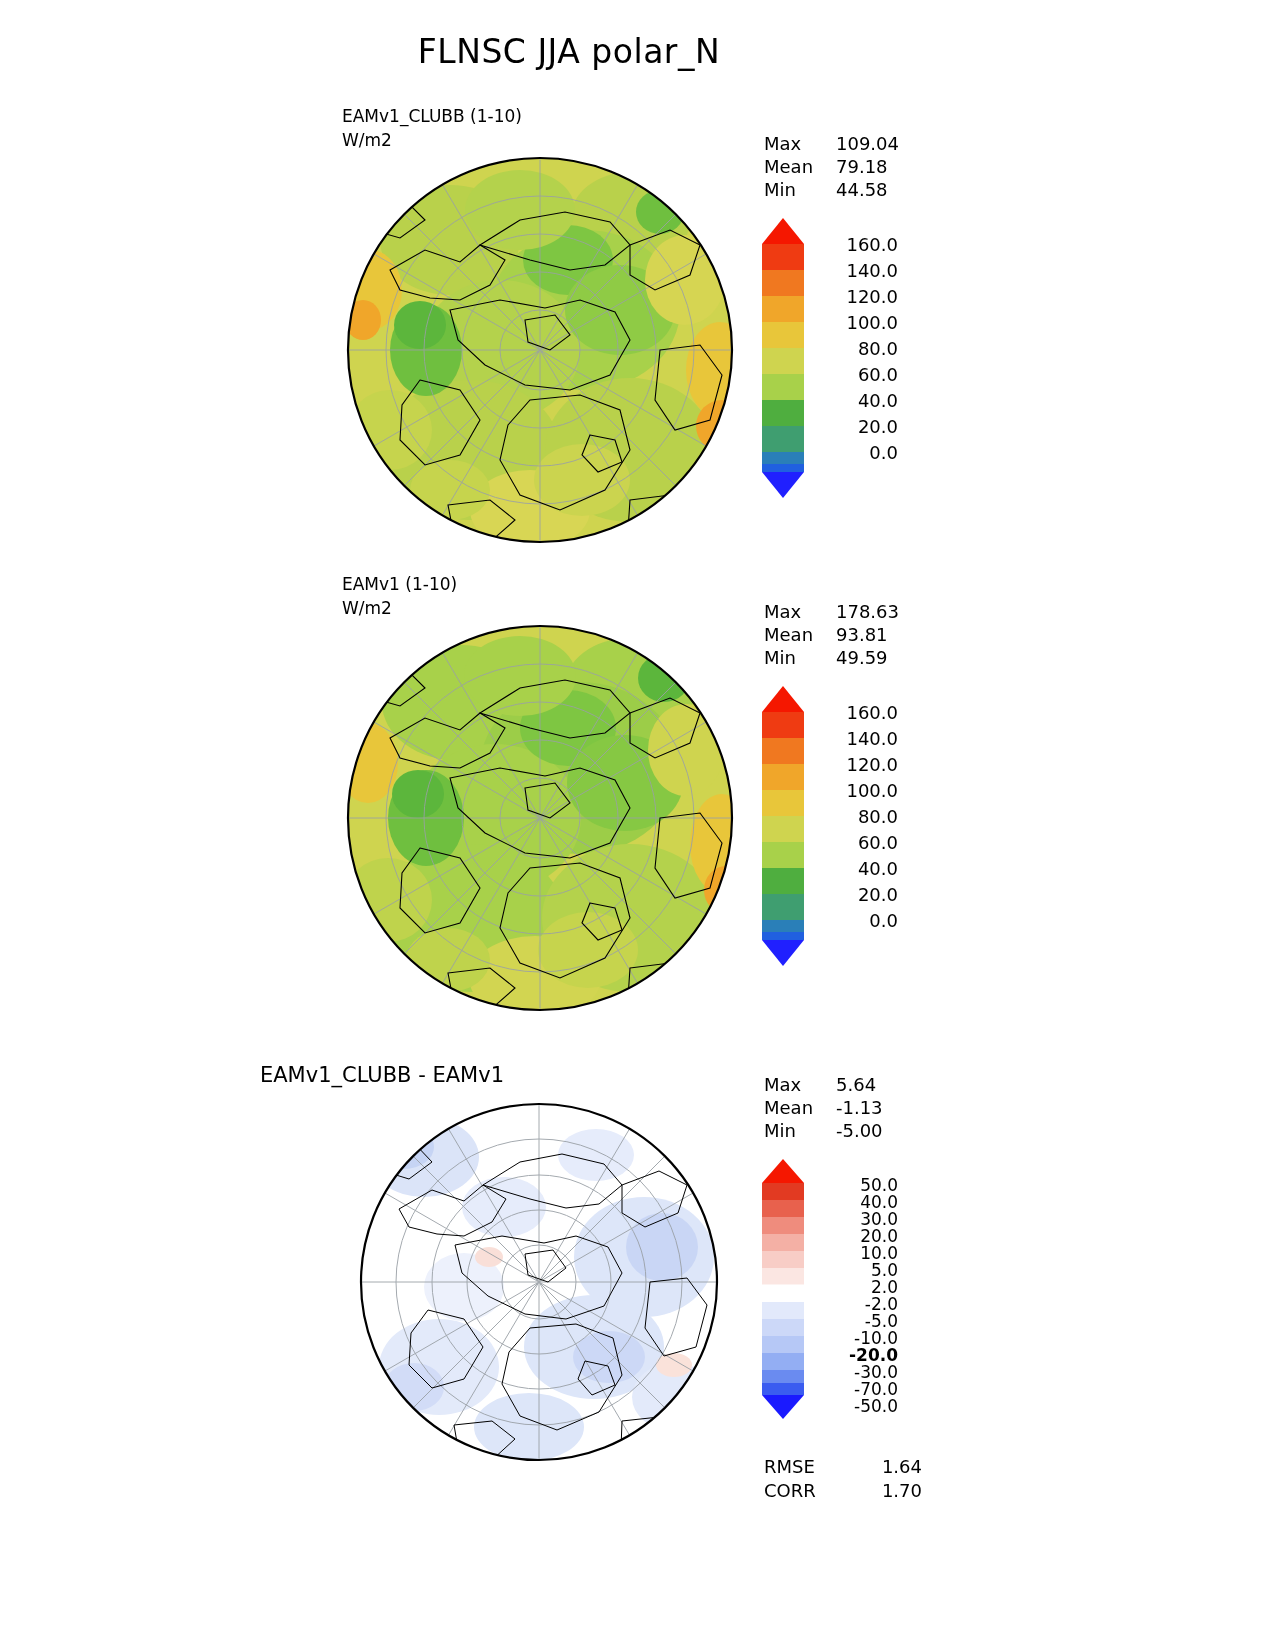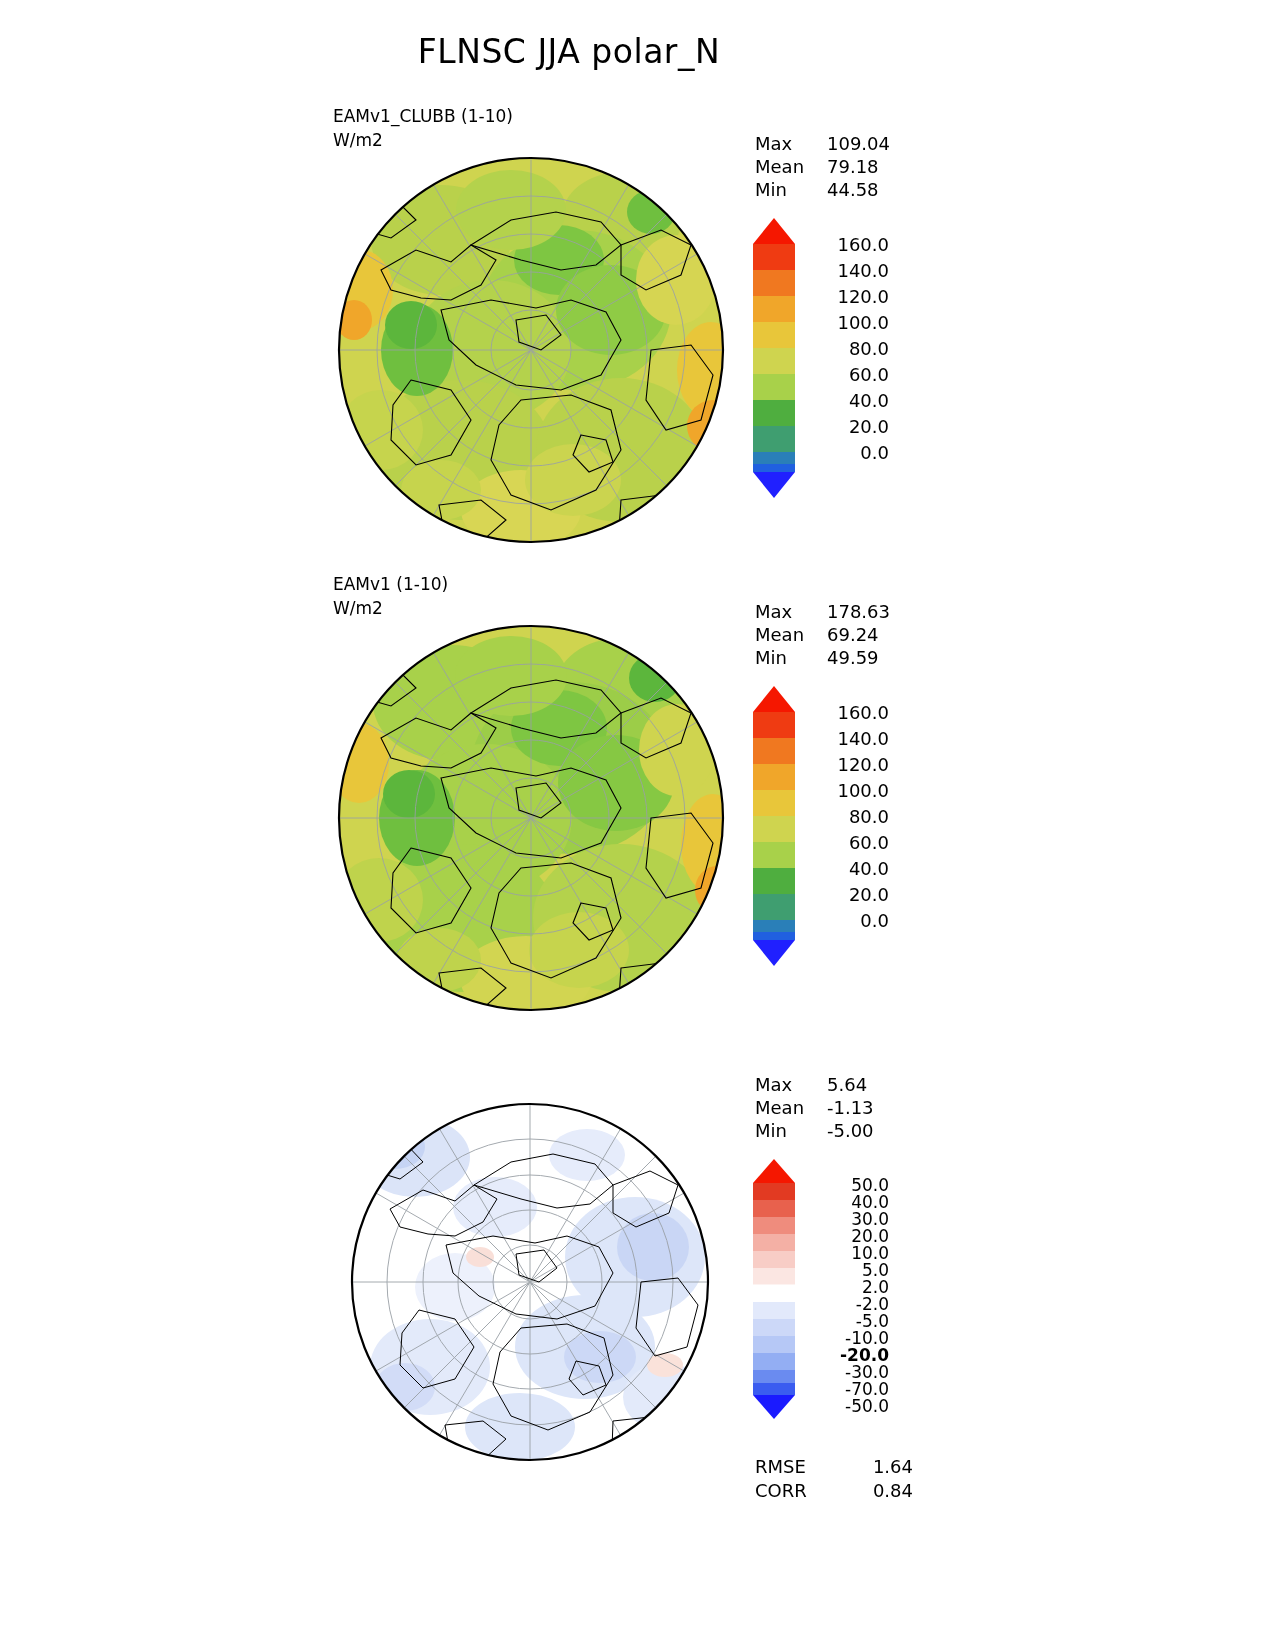--- a/index.html
+++ b/index.html
@@ -21,21 +21,21 @@
     left: 0;
     width: 1138px;
     text-align: center;
     font-size: 33px;
     letter-spacing: 0.5px;
   }
 
   
   .panel {
     position: absolute;
-    left: 3px;
+    left: 12px;
     width: 1071px;
   }
   .panel-1 { top: 100px; height: 460px; }
   .panel-2 { top: 568px; height: 460px; }
   .panel-3 { top: 1055px; height: 520px; }
 
   .panel-label {
     position: absolute;
     left: 330px;
     font-size: 17px;
@@ -222,21 +222,21 @@
   <div class="panel-label" style="top:4px;text-align:right;">EAMv1 (1-10)</div>
   <div class="panel-label" style="top:28px;">W/m2</div>
 
   <div class="stats" style="left:752px; top:32px;">
     <div class="row">
       <span class="k">Max</span>
       <span class="v">178.63</span>
     </div>
     <div class="row">
       <span class="k">Mean</span>
-      <span class="v">69.24</span>
+      <span class="v">93.81</span>
     </div>
     <div class="row">
       <span class="k">Min</span>
       <span class="v">49.59</span>
     </div>
   </div>
 
   <div class="map-wrap" style="left:318px; top:50px;">
     <svg width="420" height="400" viewBox="0 0 420 400">
       <defs>
@@ -325,20 +325,21 @@
       <div style="top:146px;">60.0</div>
       <div style="top:172px;">40.0</div>
       <div style="top:198px;">20.0</div>
       <div style="top:224px;">0.0</div>
     </div>
   </div>
 </div>
 
 <div class="panel panel-3">
 
+  <div class="panel-label centered" style="top:8px;">EAMv1_CLUBB - EAMv1</div>
 
   <div class="stats" style="left:752px; top:18px;">
     <div class="row">
       <span class="k">Max</span>
       <span class="v">5.64</span>
     </div>
     <div class="row">
       <span class="k">Mean</span>
       <span class="v">-1.13</span>
     </div>
@@ -443,16 +444,16 @@
     </div>
   </div>
 
   <div class="footer-stats" style="left:752px; top:400px;">
     <div class="row">
       <span class="k">RMSE</span>
       <span class="v">1.64</span>
     </div>
     <div class="row">
       <span class="k">CORR</span>
-      <span class="v">0.84</span>
+      <span class="v">1.70</span>
     </div>
   </div>
 </div>
 
 </body></html>

